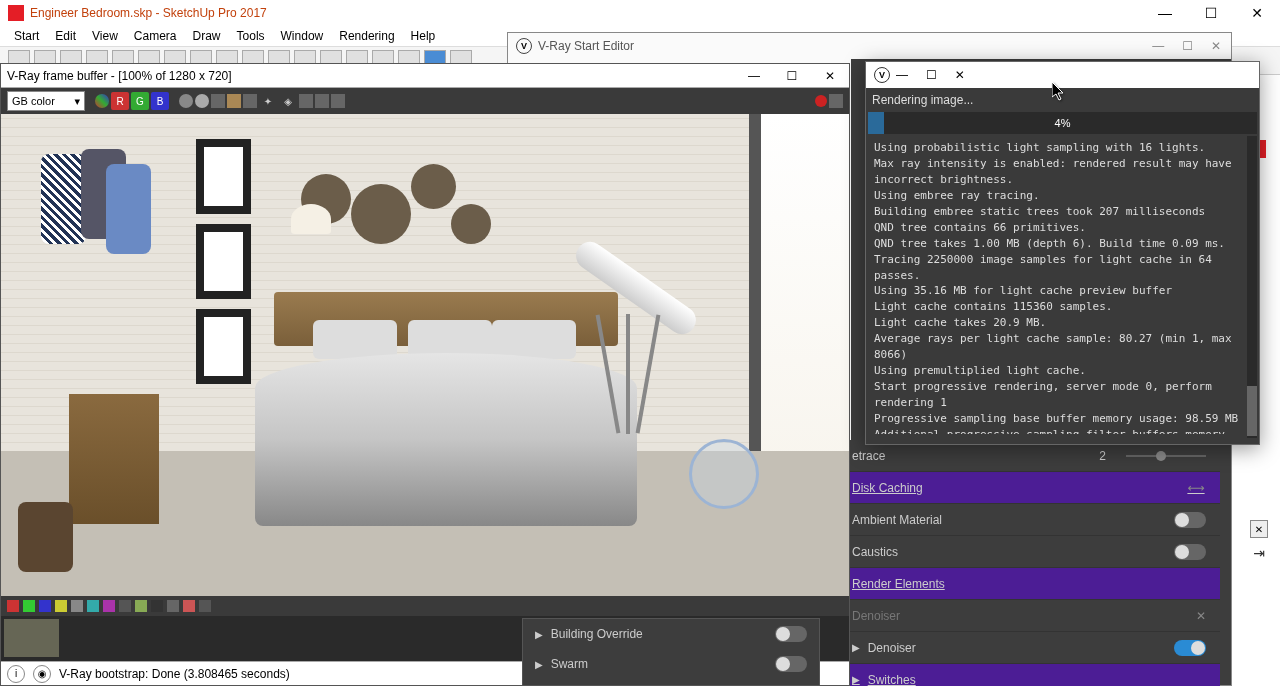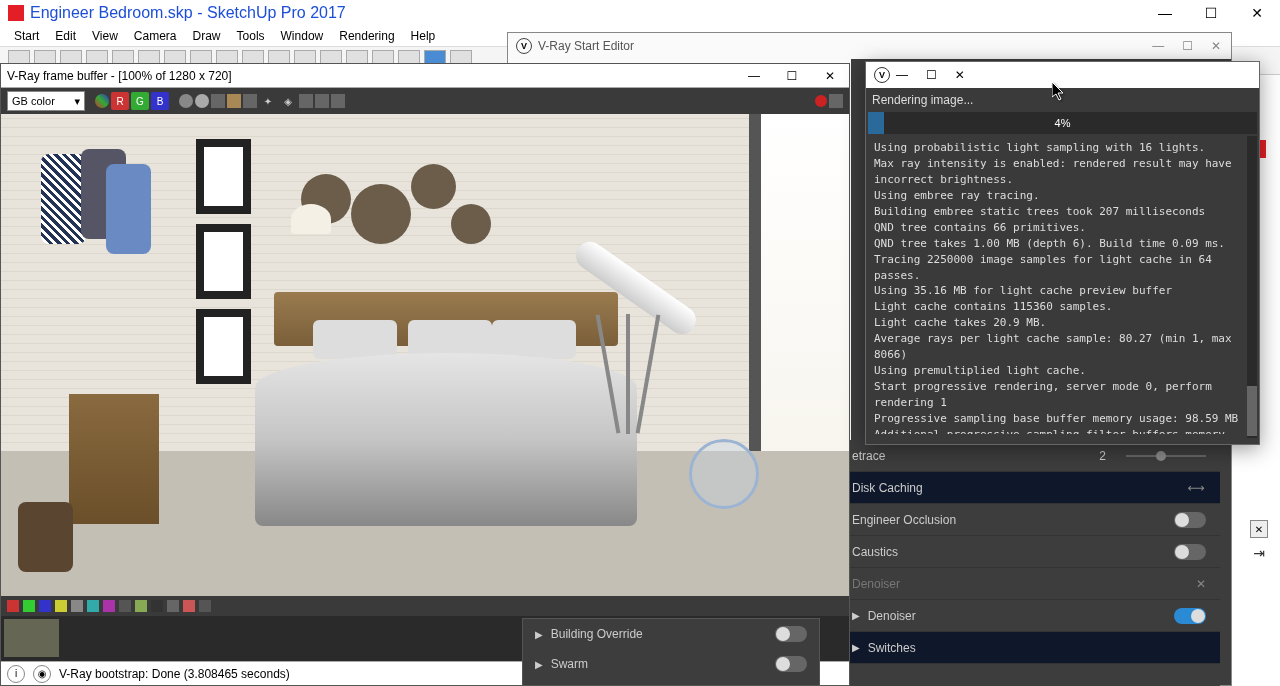--- a/index.html
+++ b/index.html
@@ -2,21 +2,21 @@
 <html><head>
 <meta charset="utf-8">
 <style>
 * { margin: 0; padding: 0; box-sizing: border-box; font-family: "Segoe UI", Tahoma, sans-serif; }
 body { width: 1280px; height: 686px; background: #f0f0f0; position: relative; overflow: hidden; }
 
 
 .main-window { position: absolute; top: 0; left: 0; width: 1280px; height: 686px; background: #fff; }
 .titlebar { height: 25px; background: #fff; display: flex; align-items: center; padding-left: 8px; }
 .titlebar .app-icon { width: 16px; height: 16px; background: #e41e26; margin-right: 6px; }
-.titlebar .title { font-size: 16px; color: #1d4ed8; flex: 1; }
+.titlebar .title { font-size: 12px; color: #c2410c; flex: 1; }
 .titlebar .win-controls { display: flex; }
 .titlebar .win-btn { width: 46px; height: 25px; display: flex; align-items: center; justify-content: center; font-size: 14px; cursor: pointer; }
 
 .menubar { height: 22px; background: #fff; display: flex; align-items: center; padding-left: 6px; border-bottom: 1px solid #ddd; }
 .menubar .menu-item { padding: 2px 8px; font-size: 12px; cursor: pointer; }
 
 .toolbar-row { height: 28px; background: #f5f5f5; border-bottom: 1px solid #ccc; display: flex; align-items: center; padding-left: 8px; gap: 4px; }
 .toolbar-row .tool-btn { width: 22px; height: 22px; background: #e0e0e0; border: 1px solid #aaa; }
 
 
@@ -99,21 +99,21 @@
 .asset-editor .ae-title { height: 26px; display: flex; align-items: center; padding-left: 8px; gap: 6px; }
 .asset-editor .ae-title .icon { width: 16px; height: 16px; border: 1.5px solid #444; border-radius: 50%; display: flex; align-items: center; justify-content: center; font-size: 9px; font-weight: bold; }
 .asset-editor .ae-title .txt { font-size: 12px; color: #555; flex: 1; }
 .asset-editor .ae-title .ctrls { display: flex; gap: 18px; padding-right: 10px; color: #888; font-size: 12px; }
 .asset-editor .ae-body { position: absolute; top: 26px; bottom: 0; right: 0; width: 380px; background: #3d3d3d; }
 
 
 .settings-panel { position: absolute; top: 440px; left: 838px; width: 382px; height: 246px; background: #3d3d3d; color: #ccc; }
 .settings-panel .row { height: 32px; display: flex; align-items: center; padding: 0 14px; font-size: 12px; border-bottom: 1px solid #333; }
 .settings-panel .row .label { flex: 1; }
-.settings-panel .row.header { background: #0f172a; }
+.settings-panel .row.header { background: #4c1d95; text-decoration: underline; }
 .settings-panel .row .arrow { margin-right: 8px; font-size: 10px; }
 .settings-panel .row .x { margin-left: auto; color: #888; }
 .settings-panel .slider-line { width: 80px; height: 2px; background: #666; position: relative; margin-left: 20px; }
 .settings-panel .slider-line .dot { width: 10px; height: 10px; background: #888; border-radius: 50%; position: absolute; top: -4px; left: 30px; }
 .settings-panel .expand-icon { width: 20px; color: #888; text-align: center; }
 
 
 .progress-window { position: absolute; top: 61px; left: 865px; width: 395px; height: 384px; background: #3a3a3a; border: 1px solid #666; box-shadow: 0 4px 20px rgba(0,0,0,0.4); }
 .progress-window .pw-title { height: 26px; background: #fff; display: flex; align-items: center; padding-left: 8px; gap: 6px; }
 .progress-window .pw-title .icon { width: 16px; height: 16px; border: 1.5px solid #333; border-radius: 50%; display: flex; align-items: center; justify-content: center; font-size: 9px; font-weight: bold; }
@@ -203,30 +203,33 @@
     <span>2</span>
     <div class="slider-line">
         <div class="dot"></div>
       </div>
   </div>
   <div class="row header">
     <span class="label">Disk Caching</span>
     <span class="expand-icon">⟷</span>
   </div>
   <div class="row">
-    <span class="label">Engineer Occlusion</span>
+    <span class="label">Ambient Material</span>
     <div class="toggle">
         <div class="knob"></div>
       </div>
   </div>
   <div class="row">
     <span class="label">Caustics</span>
     <div class="toggle">
         <div class="knob"></div>
       </div>
+  </div>
+  <div class="row header">
+    <span class="label">Render Elements</span>
   </div>
   <div class="row" style="color:#777">
     <span class="label">Denoiser</span>
     <span class="x">✕</span>
   </div>
   <div class="row">
     <span class="arrow">▶</span>
     <span class="label">Denoiser</span>
     <div class="toggle on">
         <div class="knob"></div>

